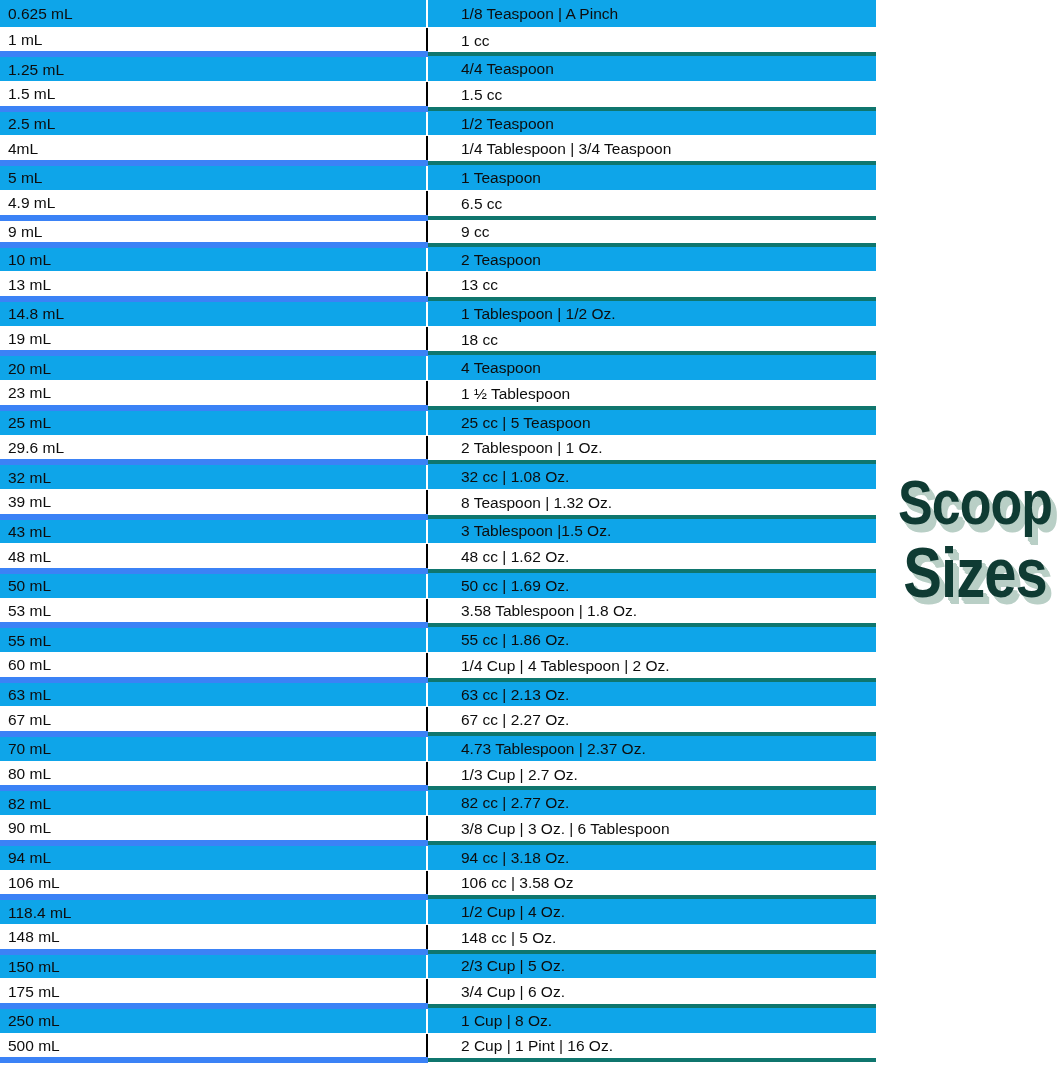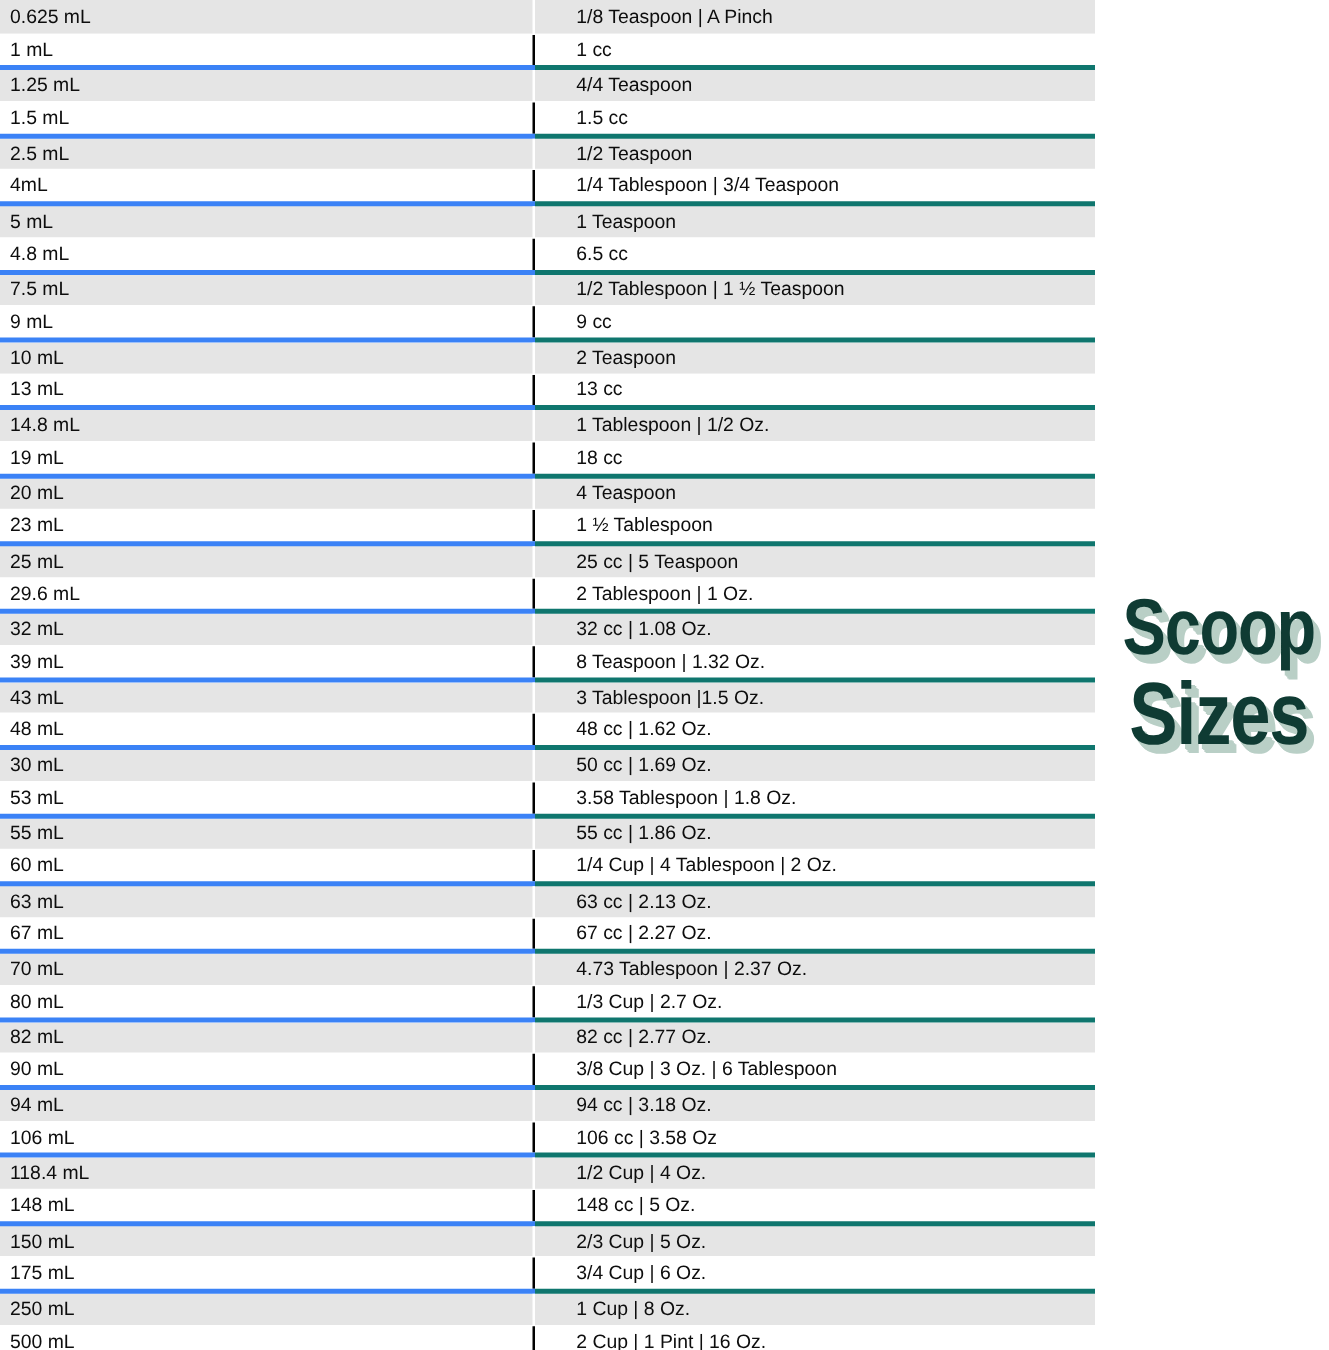--- a/index.html
+++ b/index.html
@@ -37,30 +37,30 @@
   }
   #conversion-table td.col-ml {
     width: 418px;
   }
   #conversion-table td.col-eq {
     width: 415px;
     border-left: 2px solid #ffffff;
     padding-left: 33px;
   }
   #conversion-table tr.shaded td {
-    background: #e5e5e5;
+    background: #0ea5e9;
   }
   #conversion-table tr.plain td {
     background: #ffffff;
   }
   #conversion-table tr.plain td.col-eq {
     border-left: 2px solid #000000;
   }
   #conversion-table tr.plain td.col-ml {
-    border-bottom: 4px solid #3b82f6;
+    border-bottom: 6px solid #3b82f6;
   }
   #conversion-table tr.plain td.col-eq {
     border-bottom: 4px solid #0f766e;
   }
 
   .title-block {
     position: absolute;
     left: 875px;
     top: 472px;
     width: 200px;
@@ -115,26 +115,22 @@
       </tr>
       <tr class="plain">
         <td class="col-ml">4mL</td>
         <td class="col-eq">1/4 Tablespoon | 3/4 Teaspoon</td>
       </tr>
       <tr class="shaded">
         <td class="col-ml">5 mL</td>
         <td class="col-eq">1 Teaspoon</td>
       </tr>
       <tr class="plain">
-        <td class="col-ml">4.8 mL</td>
+        <td class="col-ml">4.9 mL</td>
         <td class="col-eq">6.5 cc</td>
-      </tr>
-      <tr class="shaded">
-        <td class="col-ml">7.5 mL</td>
-        <td class="col-eq">1/2 Tablespoon | 1 ½ Teaspoon</td>
       </tr>
       <tr class="plain">
         <td class="col-ml">9 mL</td>
         <td class="col-eq">9 cc</td>
       </tr>
       <tr class="shaded">
         <td class="col-ml">10 mL</td>
         <td class="col-eq">2 Teaspoon</td>
       </tr>
       <tr class="plain">
@@ -175,21 +171,21 @@
       </tr>
       <tr class="shaded">
         <td class="col-ml">43 mL</td>
         <td class="col-eq">3 Tablespoon |1.5 Oz.</td>
       </tr>
       <tr class="plain">
         <td class="col-ml">48 mL</td>
         <td class="col-eq">48 cc | 1.62 Oz.</td>
       </tr>
       <tr class="shaded">
-        <td class="col-ml">30 mL</td>
+        <td class="col-ml">50 mL</td>
         <td class="col-eq">50 cc | 1.69 Oz.</td>
       </tr>
       <tr class="plain">
         <td class="col-ml">53 mL</td>
         <td class="col-eq">3.58 Tablespoon | 1.8 Oz.</td>
       </tr>
       <tr class="shaded">
         <td class="col-ml">55 mL</td>
         <td class="col-eq">55 cc | 1.86 Oz.</td>
       </tr>

